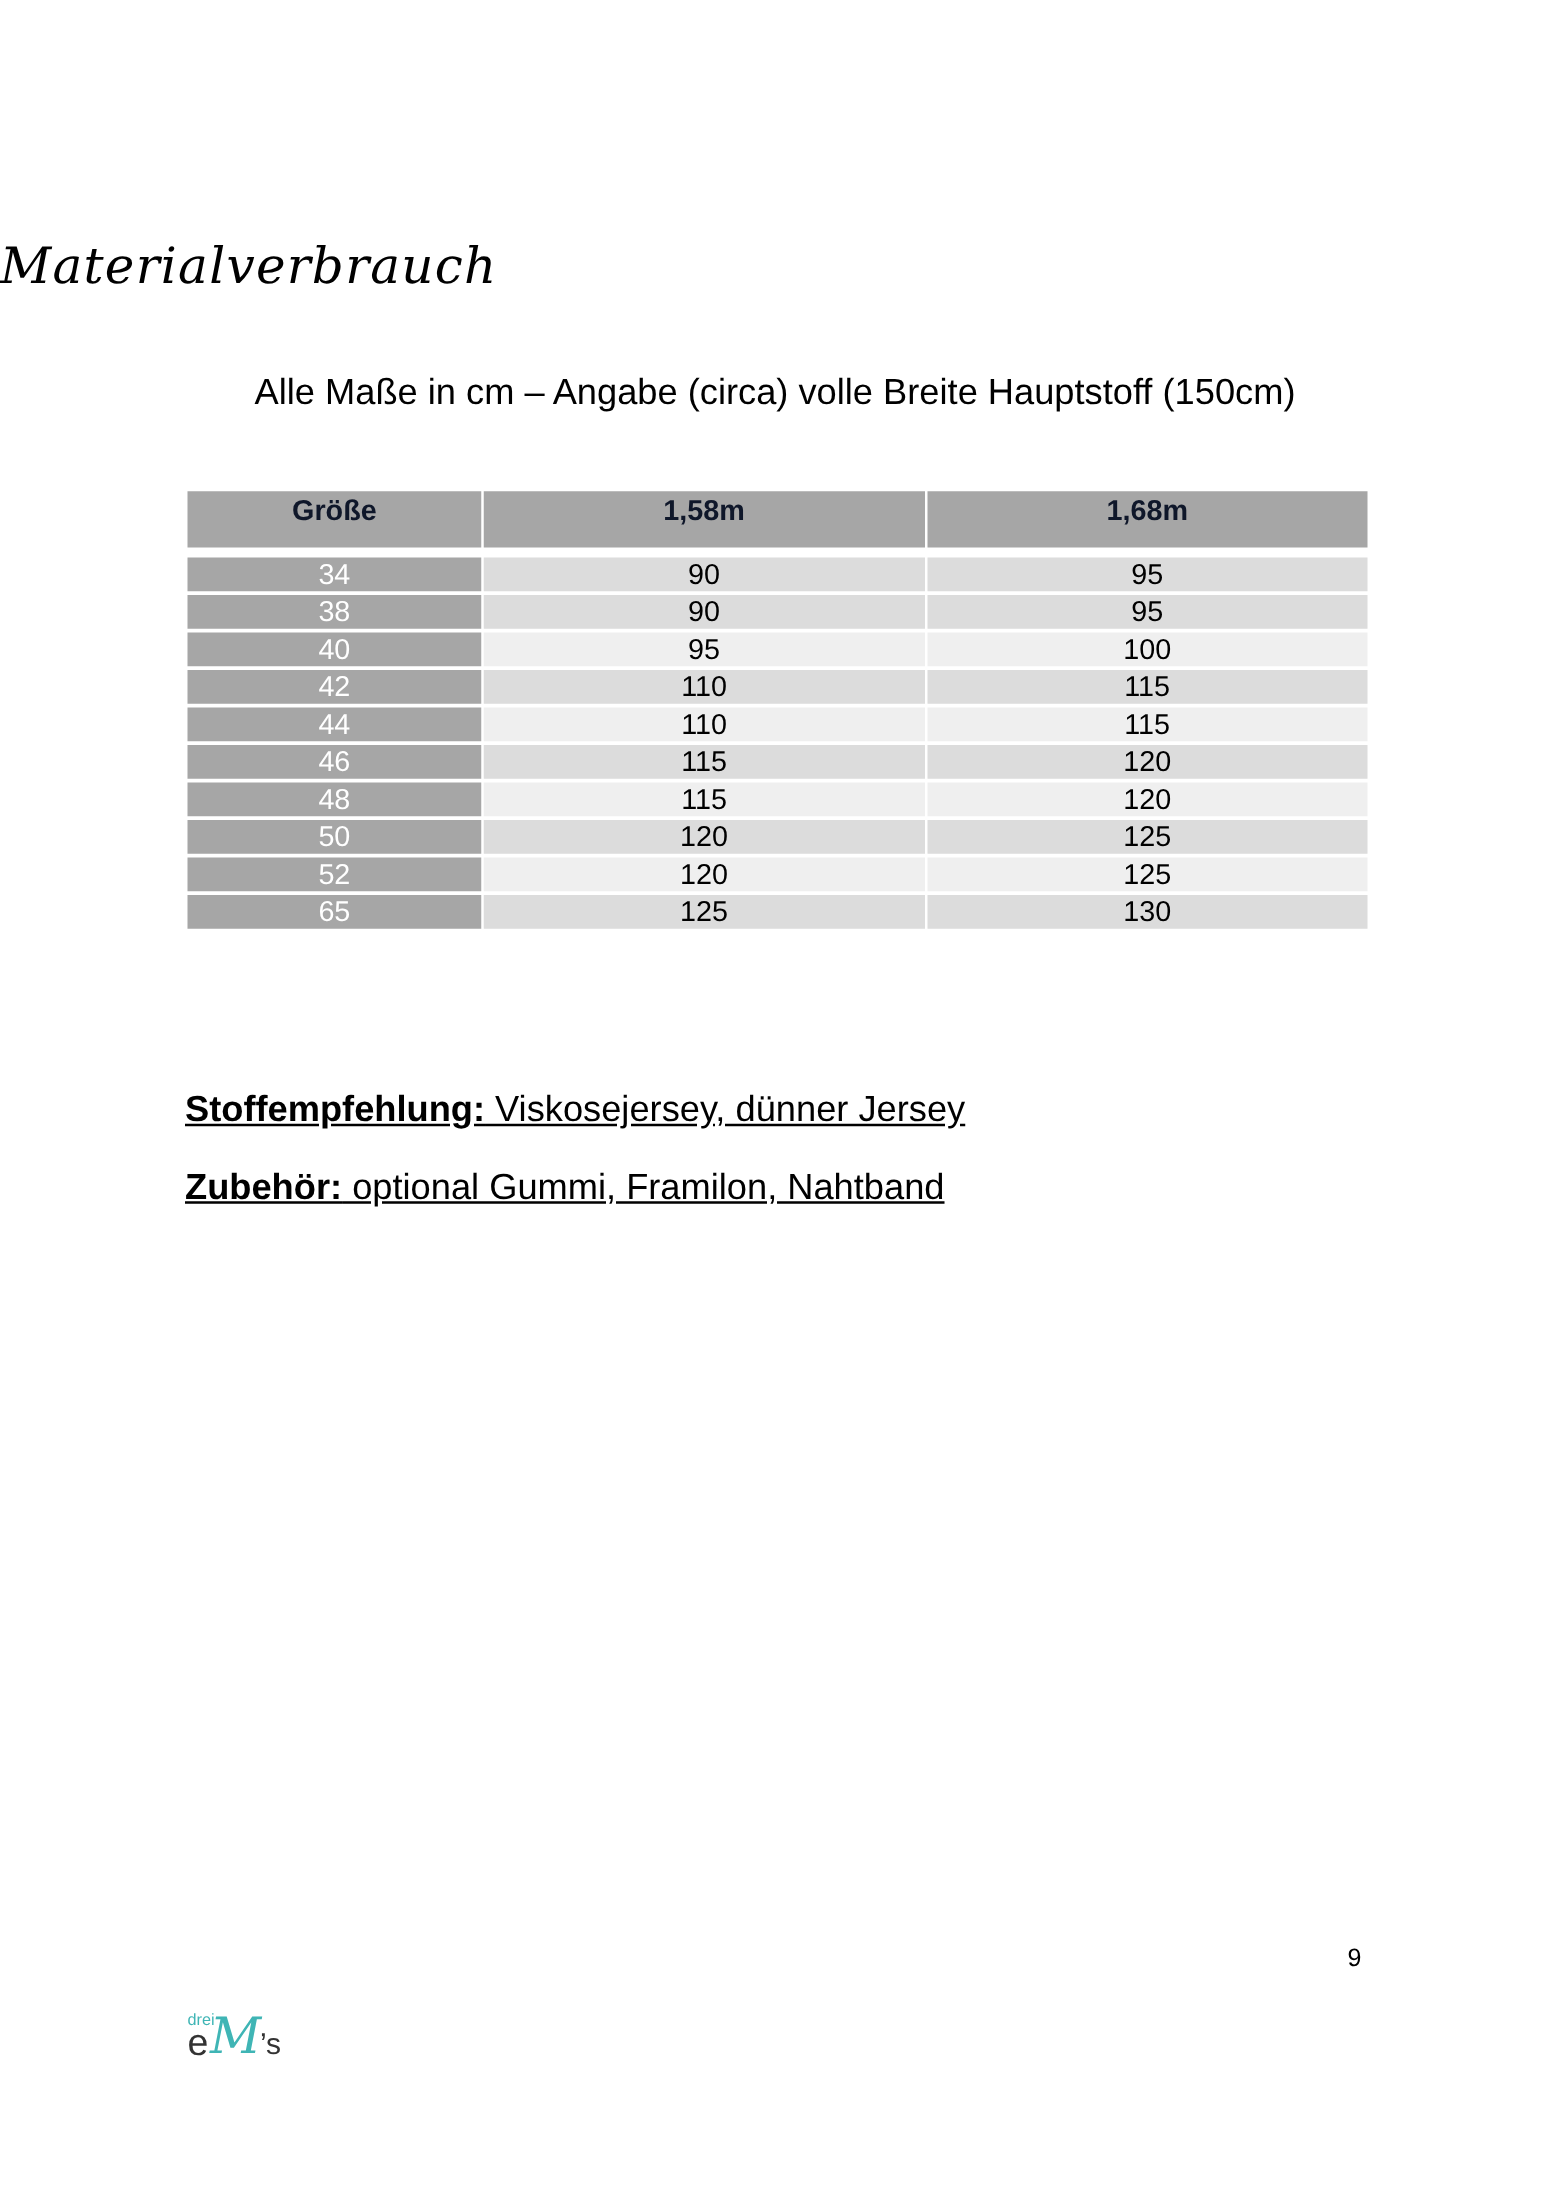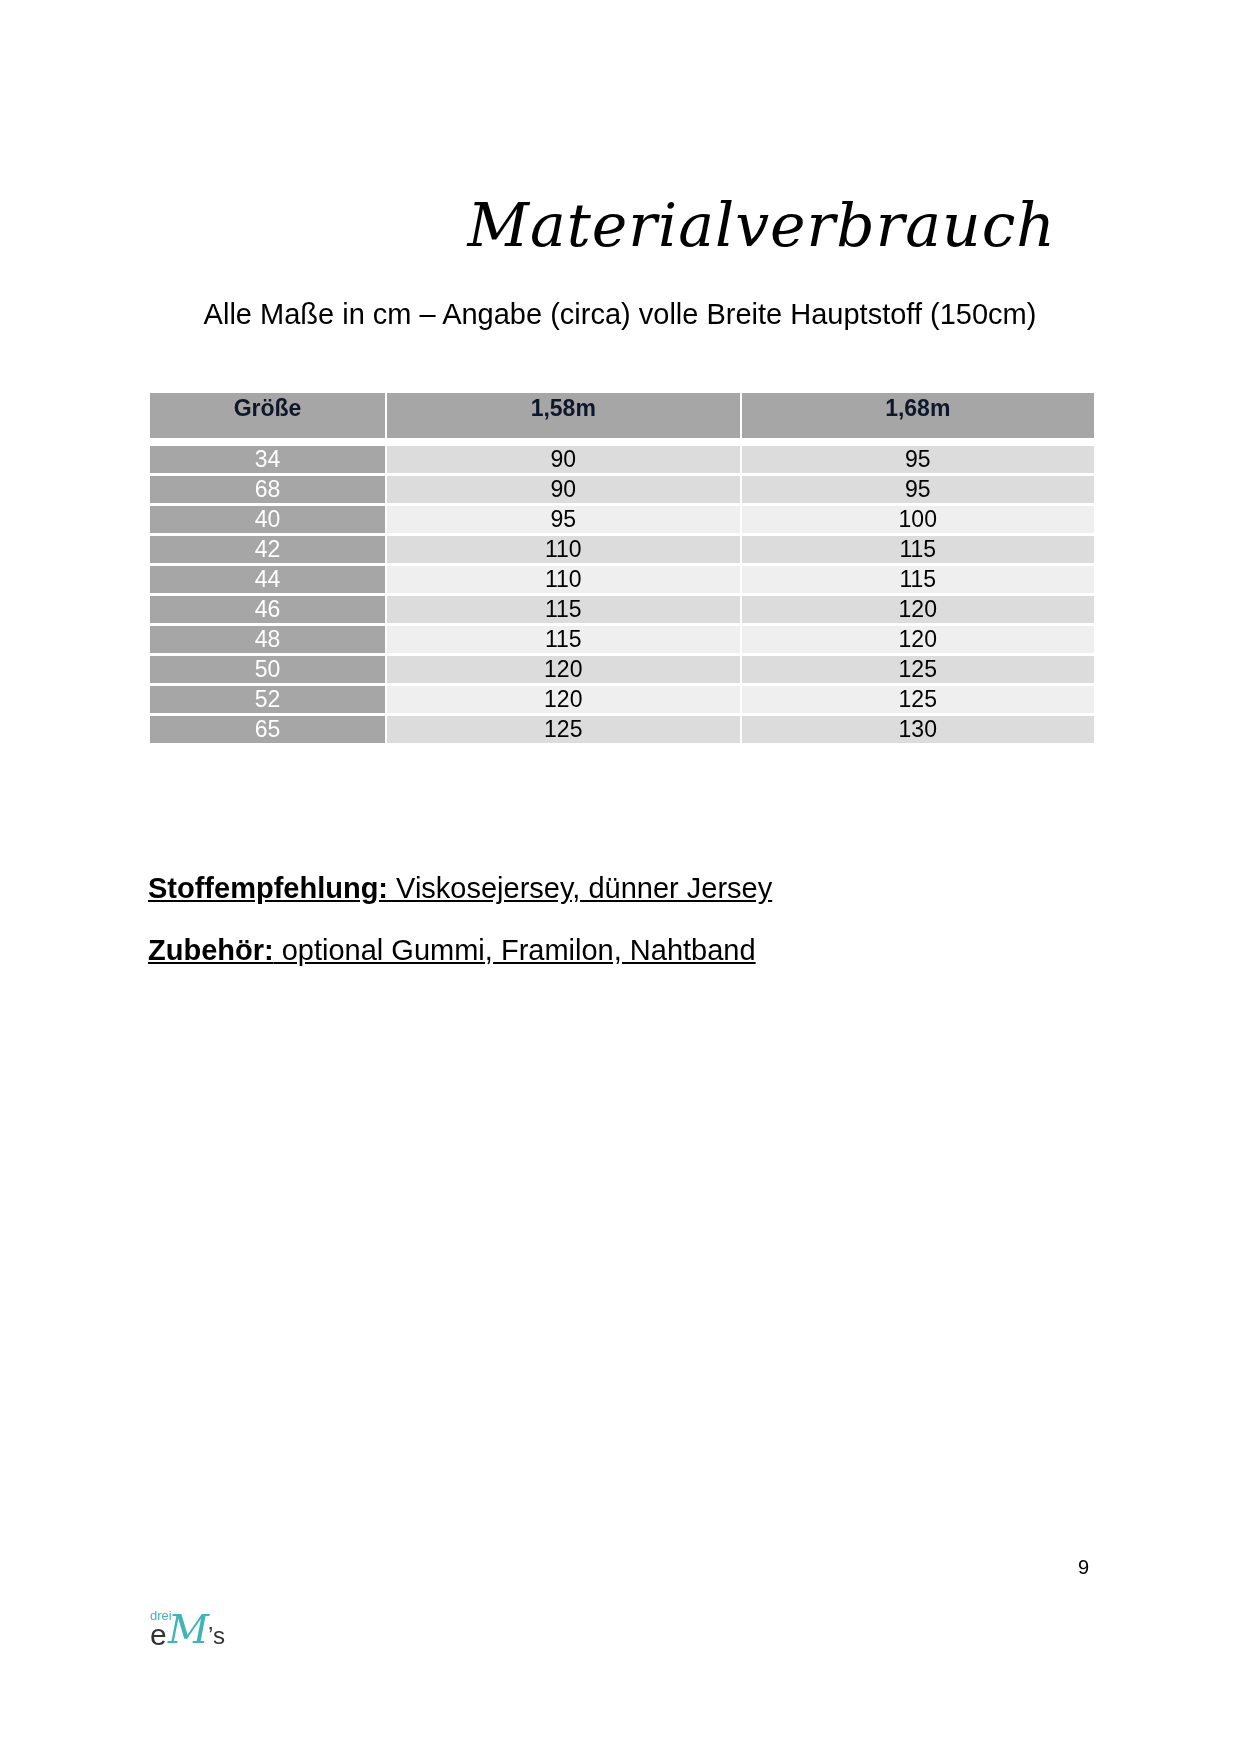--- a/index.html
+++ b/index.html
@@ -1,17 +1,17 @@
 <!DOCTYPE html>
 <html><head>
 <meta charset="utf-8">
 <style>
   html, body { margin:0; padding:0; background:#fff; }
   body { width:1240px; height:1755px; position:relative; font-family:"Liberation Sans", sans-serif; color:#000; overflow:hidden; }
-  .title { position:absolute; top:190px; left:0; width:1056px; text-align:right; font-family:"DejaVu Serif", serif; font-style:italic; font-size:60px; letter-spacing:1px; }
+  .title { position:absolute; top:190px; left:0; width:1056px; text-align:left; font-family:"DejaVu Serif", serif; font-style:italic; font-size:40px; letter-spacing:1px; }
   .subtitle { position:absolute; top:298px; left:0; width:1240px; text-align:center; font-size:29px; }
   table { position:absolute; top:390px; left:148px; width:948px; border-collapse:separate; border-spacing:2px 3px; }
   th { background:#a6a6a6; color:#0f172a; font-weight:bold; font-size:23px; height:42px; text-align:center; vertical-align:top; padding-top:2px; }
   td { height:27px; font-size:23px; text-align:center; padding:0; line-height:27px; }
   td.size { background:#a6a6a6; color:#fff; font-weight:normal; }
   tr.odd td.val { background:#dcdcdc; }
   tr.even td.val { background:#efefef; }
   .spacer td { height:2px; background:#fff; }
   .info { position:absolute; left:148px; font-size:29px;text-decoration:underline; }
   .pagenum { position:absolute; top:1556px; left:1078px; font-size:20px; }
@@ -34,21 +34,21 @@
   <tbody id="tbody">
       <tr class="spacer">
         <td colspan="3"></td>
       </tr>
       <tr class="odd">
         <td class="size">34</td>
         <td class="val">90</td>
         <td class="val">95</td>
       </tr>
       <tr class="odd">
-        <td class="size">68</td>
+        <td class="size">38</td>
         <td class="val">90</td>
         <td class="val">95</td>
       </tr>
       <tr class="even">
         <td class="size">40</td>
         <td class="val">95</td>
         <td class="val">100</td>
       </tr>
       <tr class="odd">
         <td class="size">42</td>

